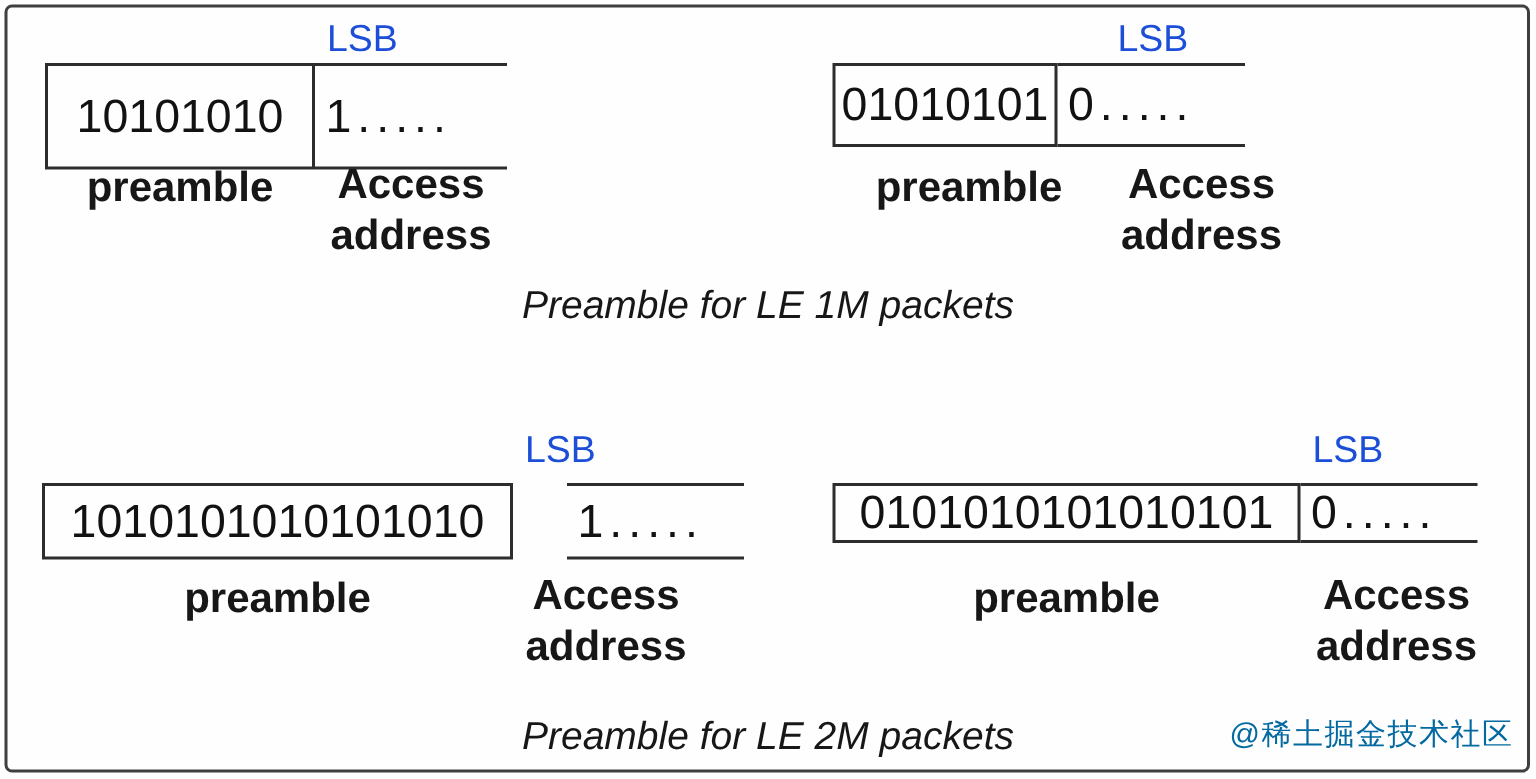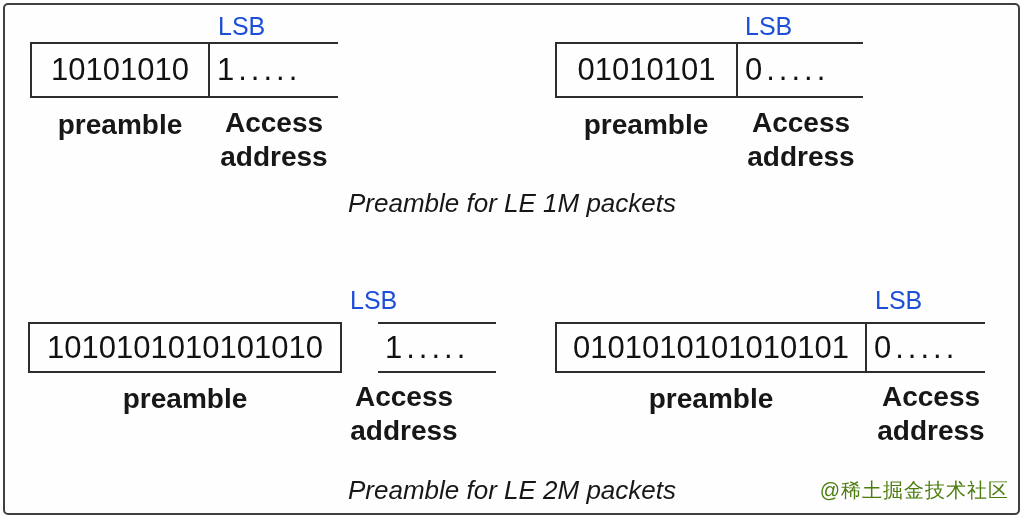--- a/index.html
+++ b/index.html
@@ -61,48 +61,48 @@
     text-align: center;
     font-size: 28px;
     line-height: 34px;
     color: #171717;
     font-weight: bold;
   }
 
   
   .b1 { left: 30px; top: 10px; width: 340px; height: 175px; }
   .b1 .lsb { left: 188px; top: 2px; }
-  .b1 .bitrow { left: 0; top: 32px; height: 56px; }
+  .b1 .bitrow { left: 0; top: 32px; height: 71px; }
   .b1 .preamble-cell { width: 180px; }
   .b1 .access-cell  { width: 128px; }
   .b1 .preamble-label { left: 0;   top: 98px; width: 180px; }
   .b1 .access-label   { left: 176px; top: 96px; width: 136px; }
 
   
   .b2 { left: 555px; top: 10px; width: 340px; height: 175px; }
   .b2 .lsb { left: 190px; top: 2px; }
   .b2 .bitrow { left: 0; top: 32px; height: 56px; }
-  .b2 .preamble-cell { width: 183px; text-align: center; }
+  .b2 .preamble-cell { width: 150px; text-align: center; }
   .b2 .access-cell  { width: 125px; }
   .b2 .preamble-label { left: 0;   top: 98px; width: 182px; }
   .b2 .access-label   { left: 178px; top: 96px; width: 136px; }
 
   
   .b3 { left: 28px; top: 286px; width: 470px; height: 170px; }
   .b3 .lsb { left: 322px; top: 0; }
   .b3 .bitrow { left: 0; top: 36px; height: 51px; gap: 36px; }
   .b3 .preamble-cell { width: 314px; }
   .b3 .access-cell  { width: 118px; }
   .b3 .preamble-label { left: 0;   top: 96px; width: 314px; }
   .b3 .access-label   { left: 308px; top: 94px; width: 136px; }
 
   
   .b4 { left: 555px; top: 286px; width: 470px; height: 170px; }
   .b4 .lsb { left: 320px; top: 0; }
-  .b4 .bitrow { left: 0; top: 36px; height: 51px; }
+  .b4 .bitrow { left: 0; top: 36px; height: 40px; }
   .b4 .preamble-cell { width: 312px; }
   .b4 .access-cell  { width: 118px; }
   .b4 .preamble-label { left: 0;   top: 96px; width: 312px; }
   .b4 .access-label   { left: 306px; top: 94px; width: 140px; }
 
   
   .caption {
     position: absolute;
     left: 0;
     width: 100%;
@@ -124,21 +124,21 @@
     color: #ccd2da;
     letter-spacing: 1px;
     z-index: 1;
   }
   .wm-handle {
     position: absolute;
     right: 15px;
     top: 477px;
     font-size: 20px;
     line-height: 26px;
-    color: #4d7c0f;
+    color: #0369a1;
     letter-spacing: 1px;
     z-index: 2;
   }
 </style>
 </head>
 <body>
 
 <div class="stage">
 
   <div class="block b1">

